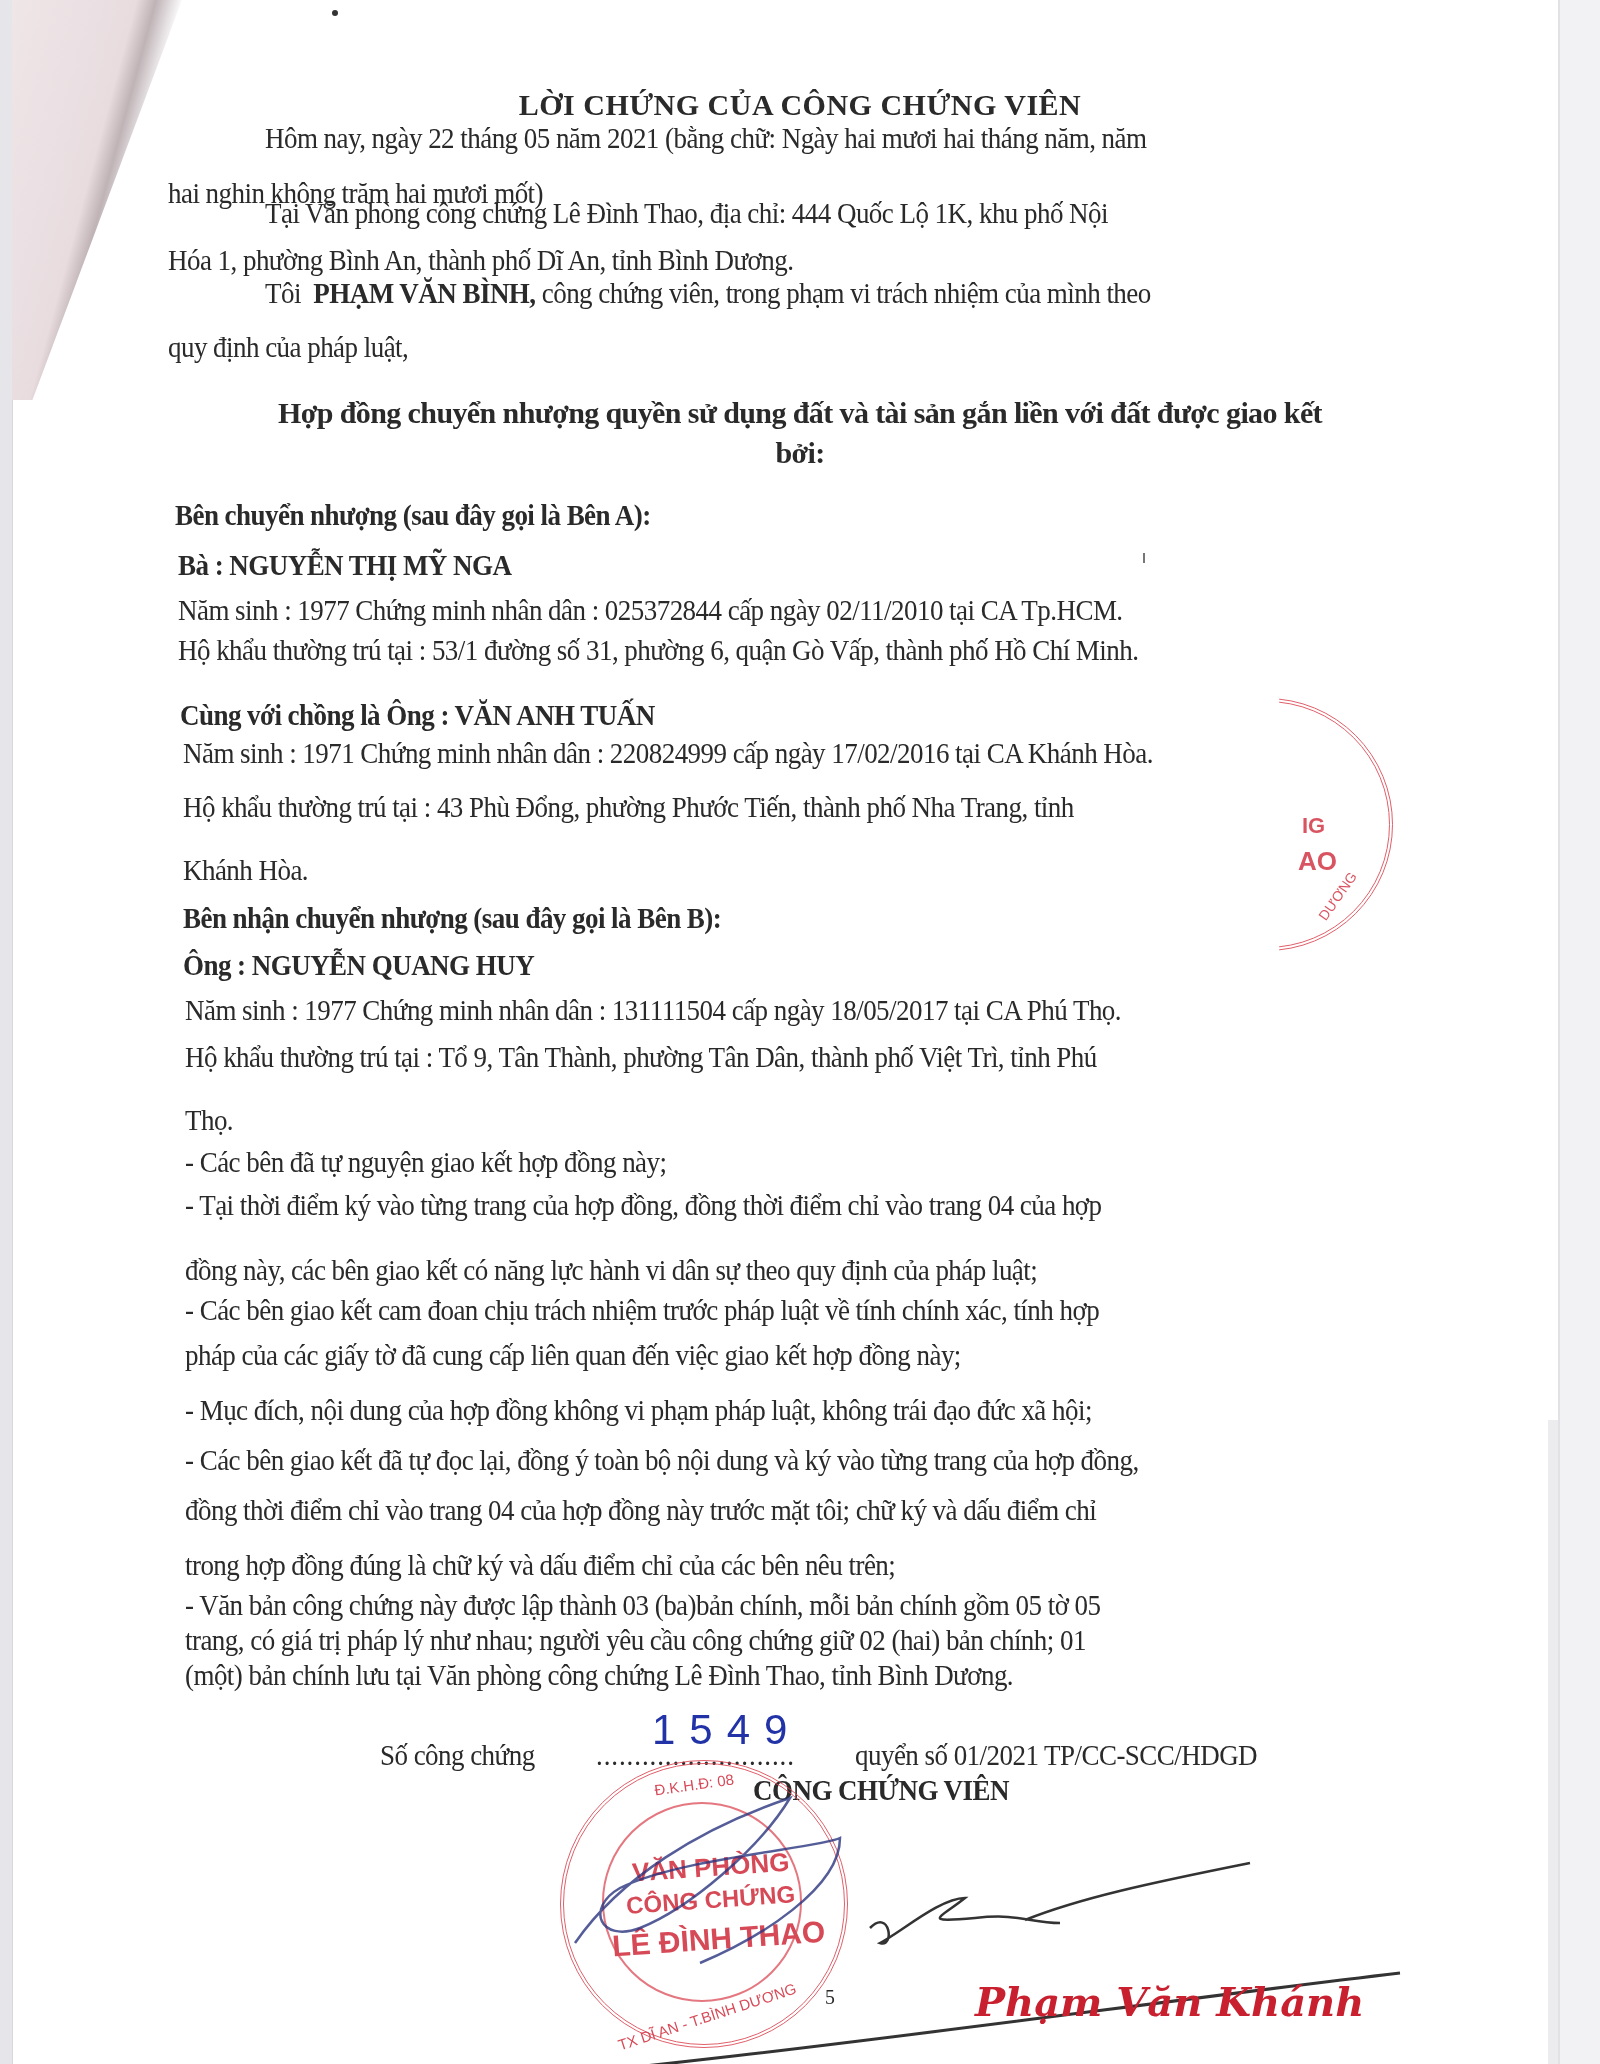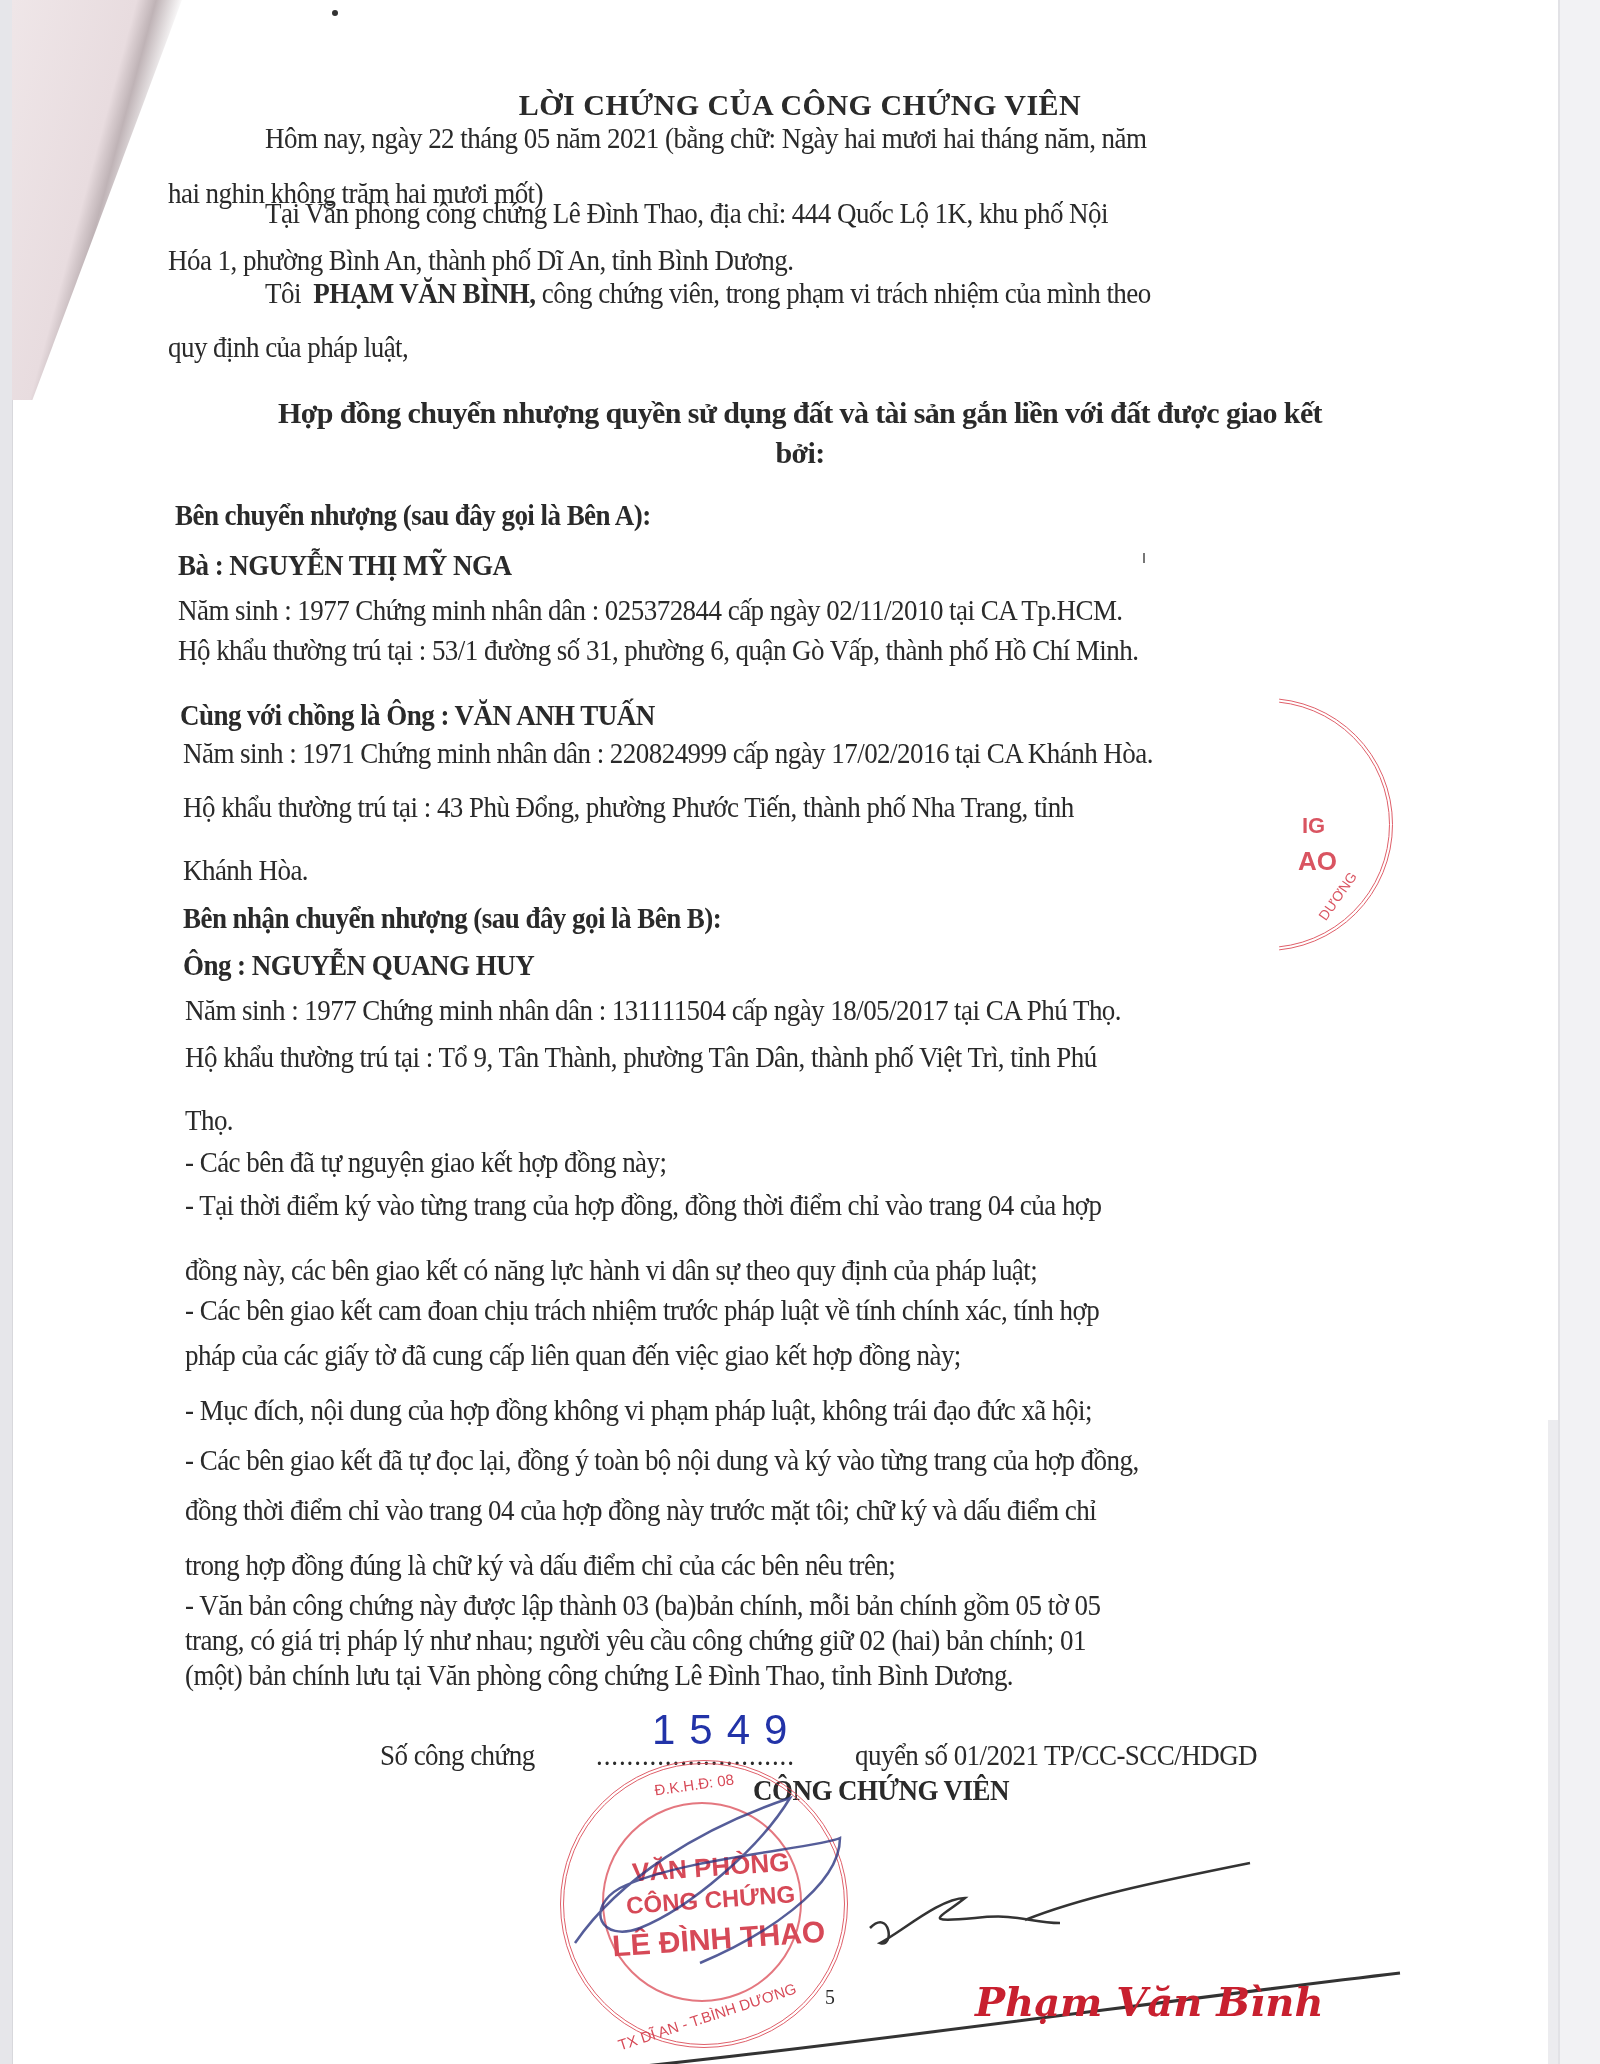--- a/index.html
+++ b/index.html
@@ -108,14 +108,14 @@
 
   <svg class="overlay" width="1600" height="2064">
     <path d="M 575 1935 C 620 1870, 700 1820, 790 1790 C 760 1840, 690 1900, 640 1920 C 600 1935, 585 1900, 620 1880 C 680 1850, 820 1840, 840 1830 C 840 1880, 760 1930, 700 1955" fill="none" stroke="#2a3580" stroke-width="2.5" opacity="0.8"></path>
     <path d="M 870 1920 C 890 1900, 895 1940, 880 1935 C 900 1925, 940 1890, 965 1890 C 940 1910, 920 1915, 975 1910 C 1020 1905, 1030 1915, 1060 1915 M 1025 1912 C 1080 1890, 1150 1875, 1250 1855" fill="none" stroke="#333" stroke-width="2.5"></path>
     <path d="M 370 2083 C 700 2060, 1100 2000, 1400 1965" fill="none" stroke="#333" stroke-width="3"></path>
     <circle cx="335" cy="5" r="3" fill="#333"></circle>
     <line x1="1144" y1="545" x2="1144" y2="555" stroke="#777" stroke-width="2"></line>
   </svg>
 
   <div class="line" style="left:825px; top:1972px; font-size:22px;">5</div>
-  <div class="printed-name" style="left:975px; top:1970px;">Phạm Văn Bình</div>
+  <div class="printed-name" style="left:975px; top:1970px;">Phạm Văn Khánh</div>
 </div>
 
 </body></html>

